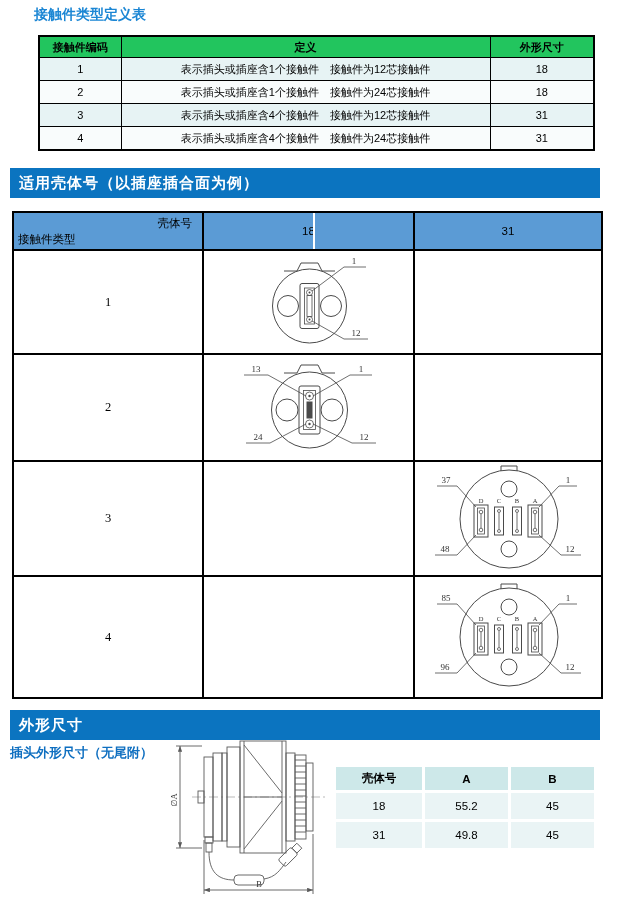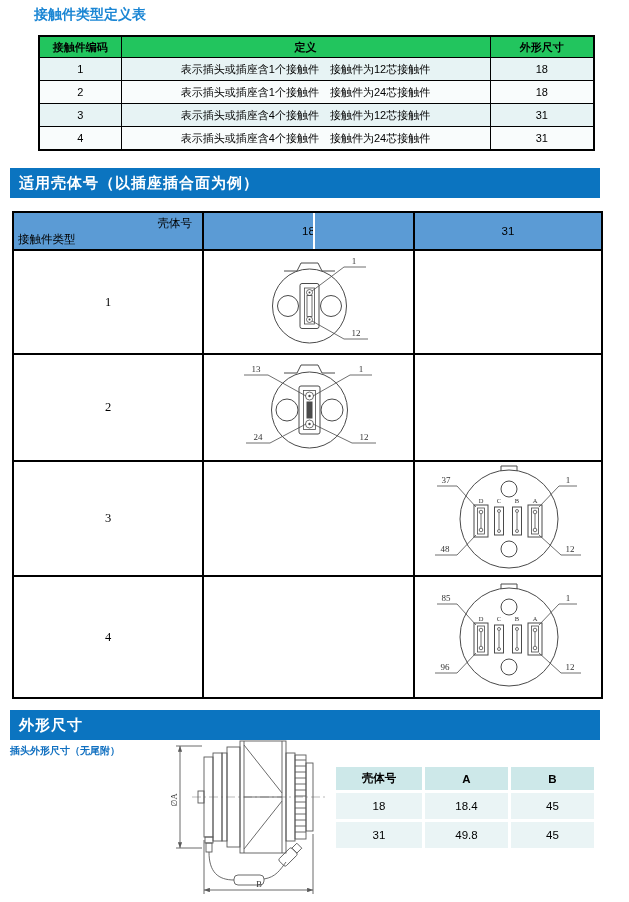--- a/index.html
+++ b/index.html
@@ -15,21 +15,21 @@
     left:34px;top:6px;font-size:14px;font-weight:bold;color:#1b86d4;
   }
   .banner{
     left:10px;width:590px;height:30px;background:#0b74c0;color:#fff;
     font-size:15px;font-weight:bold;line-height:30px;padding-left:9px;
     letter-spacing:1px;box-sizing:border-box;
   }
   #banner-arrangement{top:168px;}
   #banner-outline{top:710px;}
   .sub-title{
-    left:10px;top:744px;font-size:10px;font-weight:bold;color:#0f6fc0;text-align:center;
+    left:10px;top:744px;font-size:13px;font-weight:bold;color:#0f6fc0;text-align:center;
   }
 
   
   #def-table{
     left:38px;top:35px;width:555px;border-collapse:collapse;table-layout:fixed;
     font-size:11px;text-align:center;border:2px solid #000;
   }
   #def-table th,#def-table td{border:1px solid #000;padding:0;height:22px;}
   #def-table thead th{background:#22c55e;font-weight:bold;height:20px;}
   #def-table tr.stripe td{background:#e7f3f4;}
@@ -336,21 +336,21 @@
   <thead>
     <tr>
       <th>壳体号</th>
       <th>A</th>
       <th>B</th>
     </tr>
   </thead>
   <tbody>
     <tr>
       <td>18</td>
-      <td>18.4</td>
+      <td>55.2</td>
       <td>45</td>
     </tr>
     <tr>
       <td>31</td>
       <td>49.8</td>
       <td>45</td>
     </tr>
   </tbody>
 </table>
 

